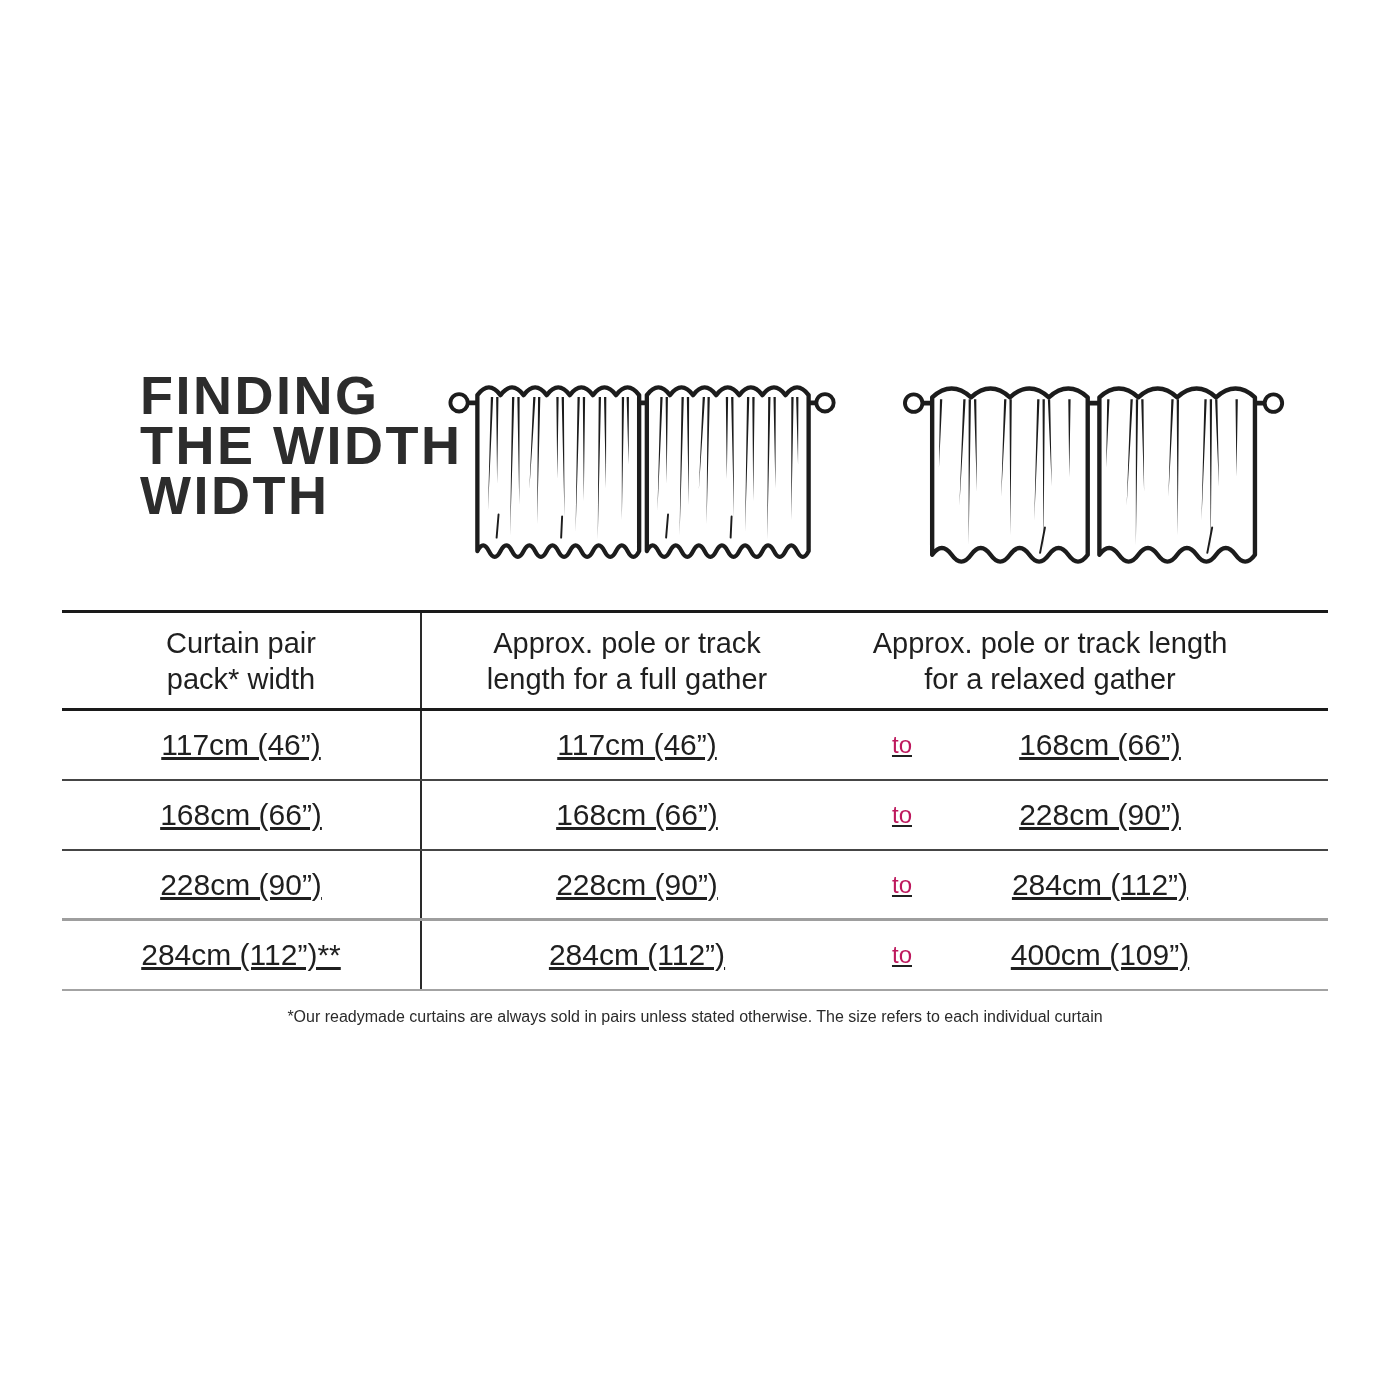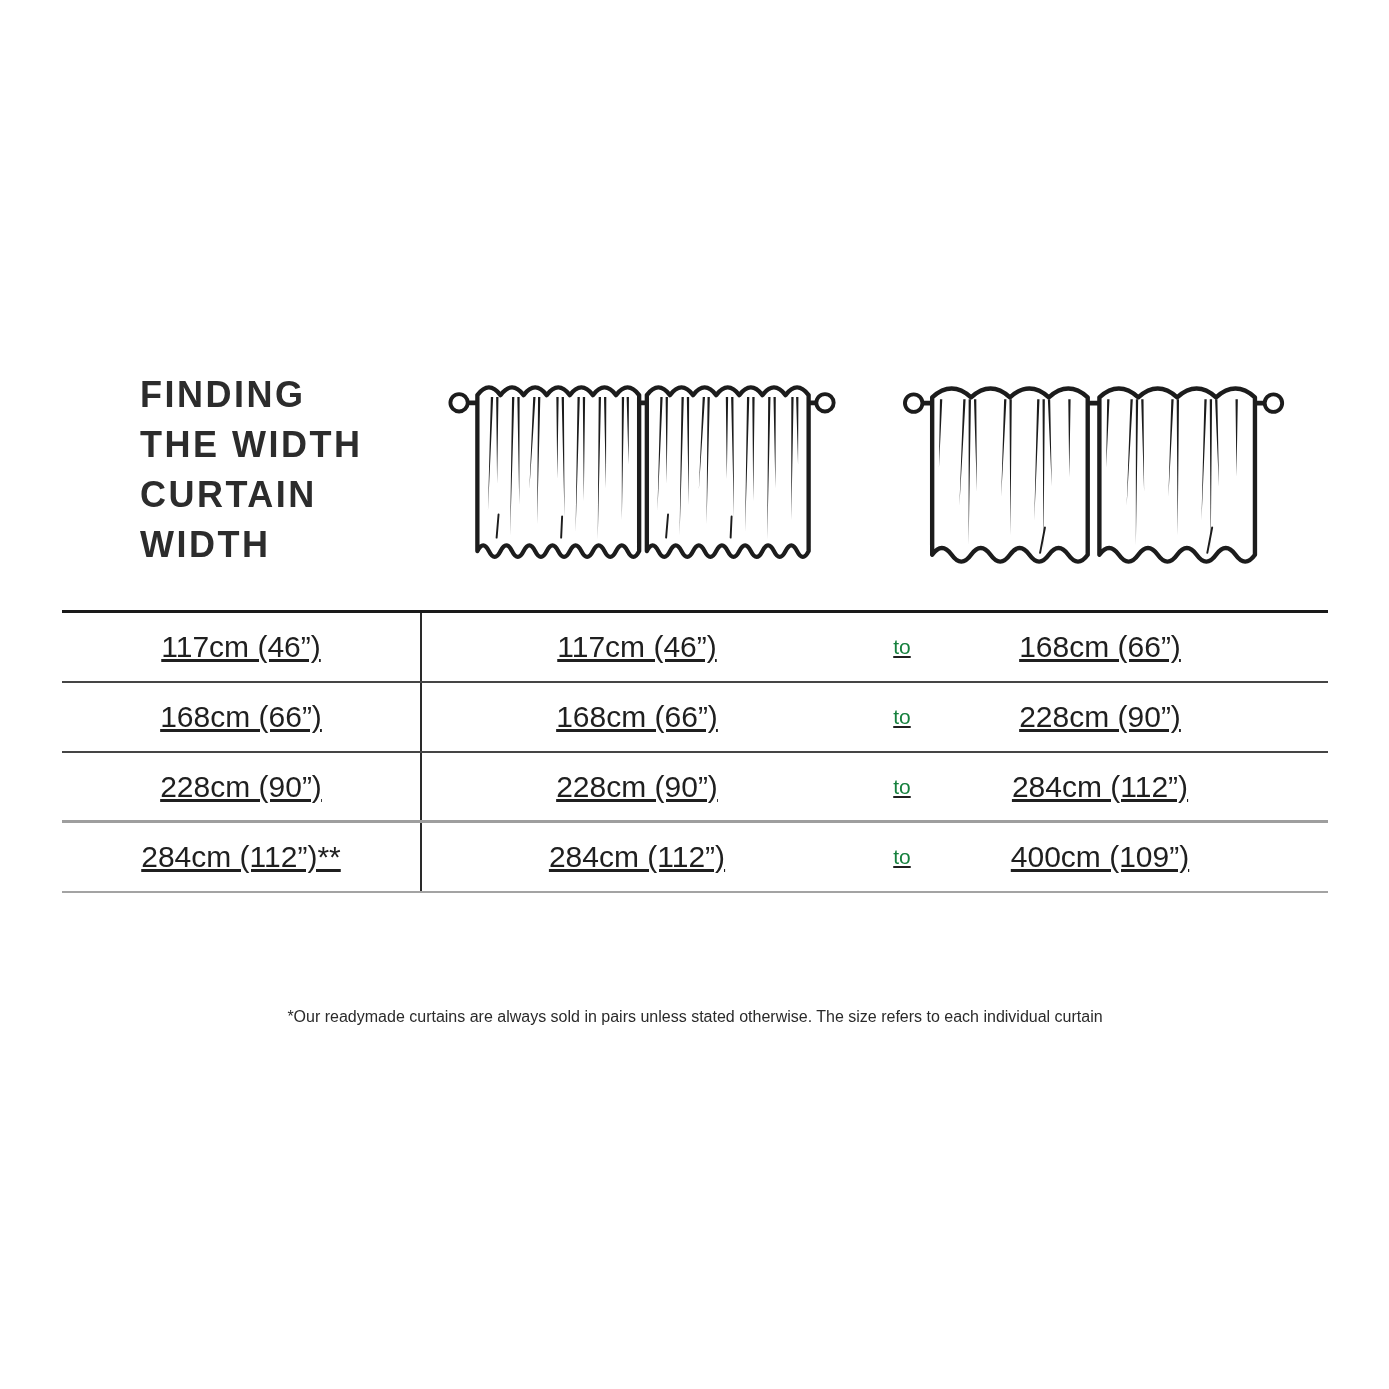--- a/index.html
+++ b/index.html
@@ -8,21 +8,21 @@
     position:relative;
     width:1389px;height:1389px;
     background:#ffffff;
     font-family:"Liberation Sans", sans-serif;
     color:#212121;
     overflow:hidden;
   }
   
   .title{
     position:absolute;left:140px;top:370px;margin:0;
-    font-size:36px;line-height:50px;font-weight:700;
+    font-size:54px;line-height:50px;font-weight:700;
     letter-spacing:2.5px;color:#2c2c2c;
   }
   .title-line{display:block;}
   
   .curtain{position:absolute;top:372px;}
   .curtain.full{left:448px;width:390px;height:208px;}
   .curtain.relaxed{left:903px;width:385px;height:210px;}
   .curtain path.outline{fill:#ffffff;stroke:#1c1c1c;stroke-width:4.5;stroke-linejoin:round;}
   .curtain .pole{stroke:#1c1c1c;stroke-width:5;}
   .curtain .finial{fill:#ffffff;stroke:#1c1c1c;stroke-width:4;}
@@ -46,37 +46,36 @@
   .trow{
     display:grid;grid-template-columns:360px 430px 100px 1fr;
     height:70px;
     text-decoration:underline;
   }
   .trow.r1,.trow.r2{border-bottom:2px solid #454545;}
   .trow.r3{border-bottom:3px solid #9e9e9e;}
   .trow.r4{border-bottom:2px solid #a3a3a3;}
   .td{display:flex;align-items:center;justify-content:center;text-align:center;}
   .td.c1{border-right:2px solid #2a2a2a;}
-  .td.to{font-size:21px;color:#15803d;text-align:right;}
+  .td.to{font-size:24px;color:#be185d;text-align:right;}
   .td.c3{padding-right:80px;}
   
   .footnote{
     position:absolute;left:62px;top:1002px;width:1266px;
     text-align:center;font-size:16px;line-height:30px;color:#2a2a2a;
   }
 </style>
 </head>
 <body>
 
 <div class="page">
 
   <h1 class="title">
     <span class="title-line">FINDING</span>
     <span class="title-line">THE WIDTH</span>
-    <span class="title-line">CURTAIN</span>
     <span class="title-line">WIDTH</span>
   </h1>
 
   <svg class="curtain full" viewBox="0 0 404 216" xmlns="http://www.w3.org/2000/svg" aria-hidden="true">
     <line class="pole" x1="18" y1="32" x2="388" y2="32"></line>
     <circle class="finial" cx="11" cy="32" r="9"></circle>
     <circle class="finial" cx="391" cy="32" r="9"></circle>
     <g id="gFullPanel">
       <path class="outline" d="M30,24 q12,-16 24,0 q12,-16 24,0 q12,-16 24,0 q12,-16 24,0 q12,-16 24,0 q12,-16 24,0 q12,-16 24,0 l0,162 q-6,12 -12,0 q-6,-12 -12,0 q-6,12 -12,0 q-6,-12 -12,0 q-6,12 -12,0 q-6,-12 -12,0 q-6,12 -12,0 q-6,-12 -12,0 q-6,12 -12,0 q-6,-12 -12,0 q-6,12 -12,0 q-6,-12 -12,0 q-6,12 -12,0 q-6,-12 -12,0 Z"></path>
       <path class="folds" d="M44,26l2.4,0L41,144Z M49.5,26l2.4,0L50.5,116Z M66,26l2.4,0L64,170Z M71.5,26l2.4,0L73.5,138Z M88,26l2.4,0L84,122Z M93,26l2.4,0L92,158Z M112,26l2.4,0L113,111Z M117.5,26l2.4,0L120.5,151Z M134,26l2.4,0L132,166Z M139.5,26l2.4,0L140.5,134Z M156,26l2.4,0L155,174Z M161.5,26l2.4,0L163.5,121Z M180,26l2.4,0L180,154Z M185,26l2.4,0L187,96Z"></path>
@@ -92,20 +91,34 @@
     <g id="gRelaxedPanel">
       <path class="outline" d="M30,26 q20,-18 40,0 q20,-18 40,0 q20,-18 40,0 q20,-18 40,0 l0,162 q-10,14 -20,0 q-10,-14 -20,0 q-10,14 -20,0 q-10,-14 -20,0 q-10,14 -20,0 q-10,-14 -20,0 q-10,14 -20,0 q-10,-14 -20,0 Z"></path>
       <path class="folds" d="M38,28l2.4,0L37,98Z M62,28l2.4,0L58,138Z M67.5,28l2.4,0L67.5,178Z M73,28l2.4,0L76,123Z M104,28l2.4,0L101,128Z M109.5,28l2.4,0L110.5,168Z M138,28l2.4,0L135,153Z M143.5,28l2.4,0L144.5,183Z M149,28l2.4,0L153,118Z M170,28l2.4,0L171,108Z"></path>
       <path class="ticks" d="M146,160l-5,26"></path>
     </g>
     <use href="#gRelaxedPanel" x="172"></use>
   </svg>
 
   <div class="size-table">
 
+    <div class="thead">
+      <div class="th c1">
+        <span>Curtain pair</span>
+        <span>pack* width</span>
+      </div>
+      <div class="th c2">
+        <span>Approx. pole or track</span>
+        <span>length for a full gather</span>
+      </div>
+      <div class="th c3">
+        <span>Approx. pole or track length</span>
+        <span>for a relaxed gather</span>
+      </div>
+    </div>
 
     <div class="trow r1">
       <div class="td c1">117cm (46”)</div>
       <div class="td c2">117cm (46”)</div>
       <div class="td to">to</div>
       <div class="td c3">168cm (66”)</div>
     </div>
 
     <div class="trow r2">
       <div class="td c1">168cm (66”)</div>

